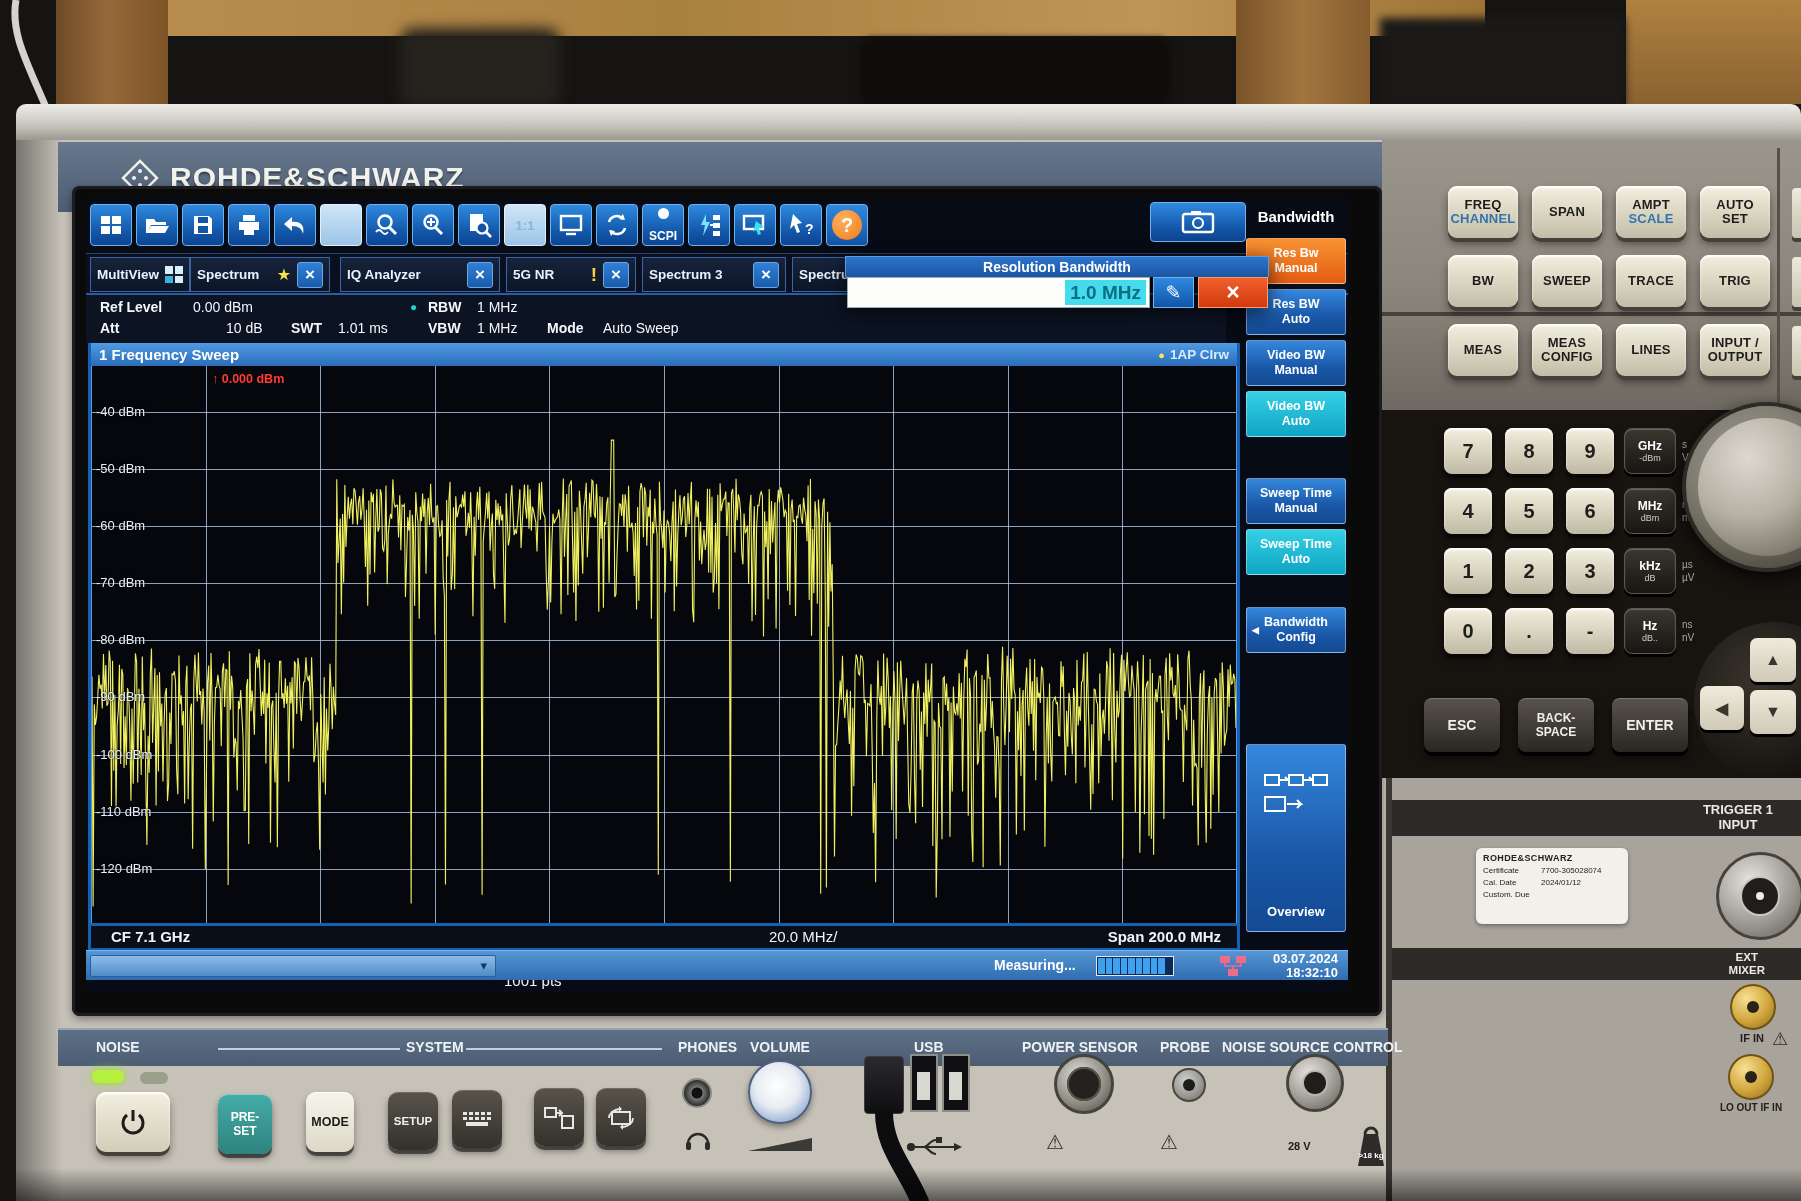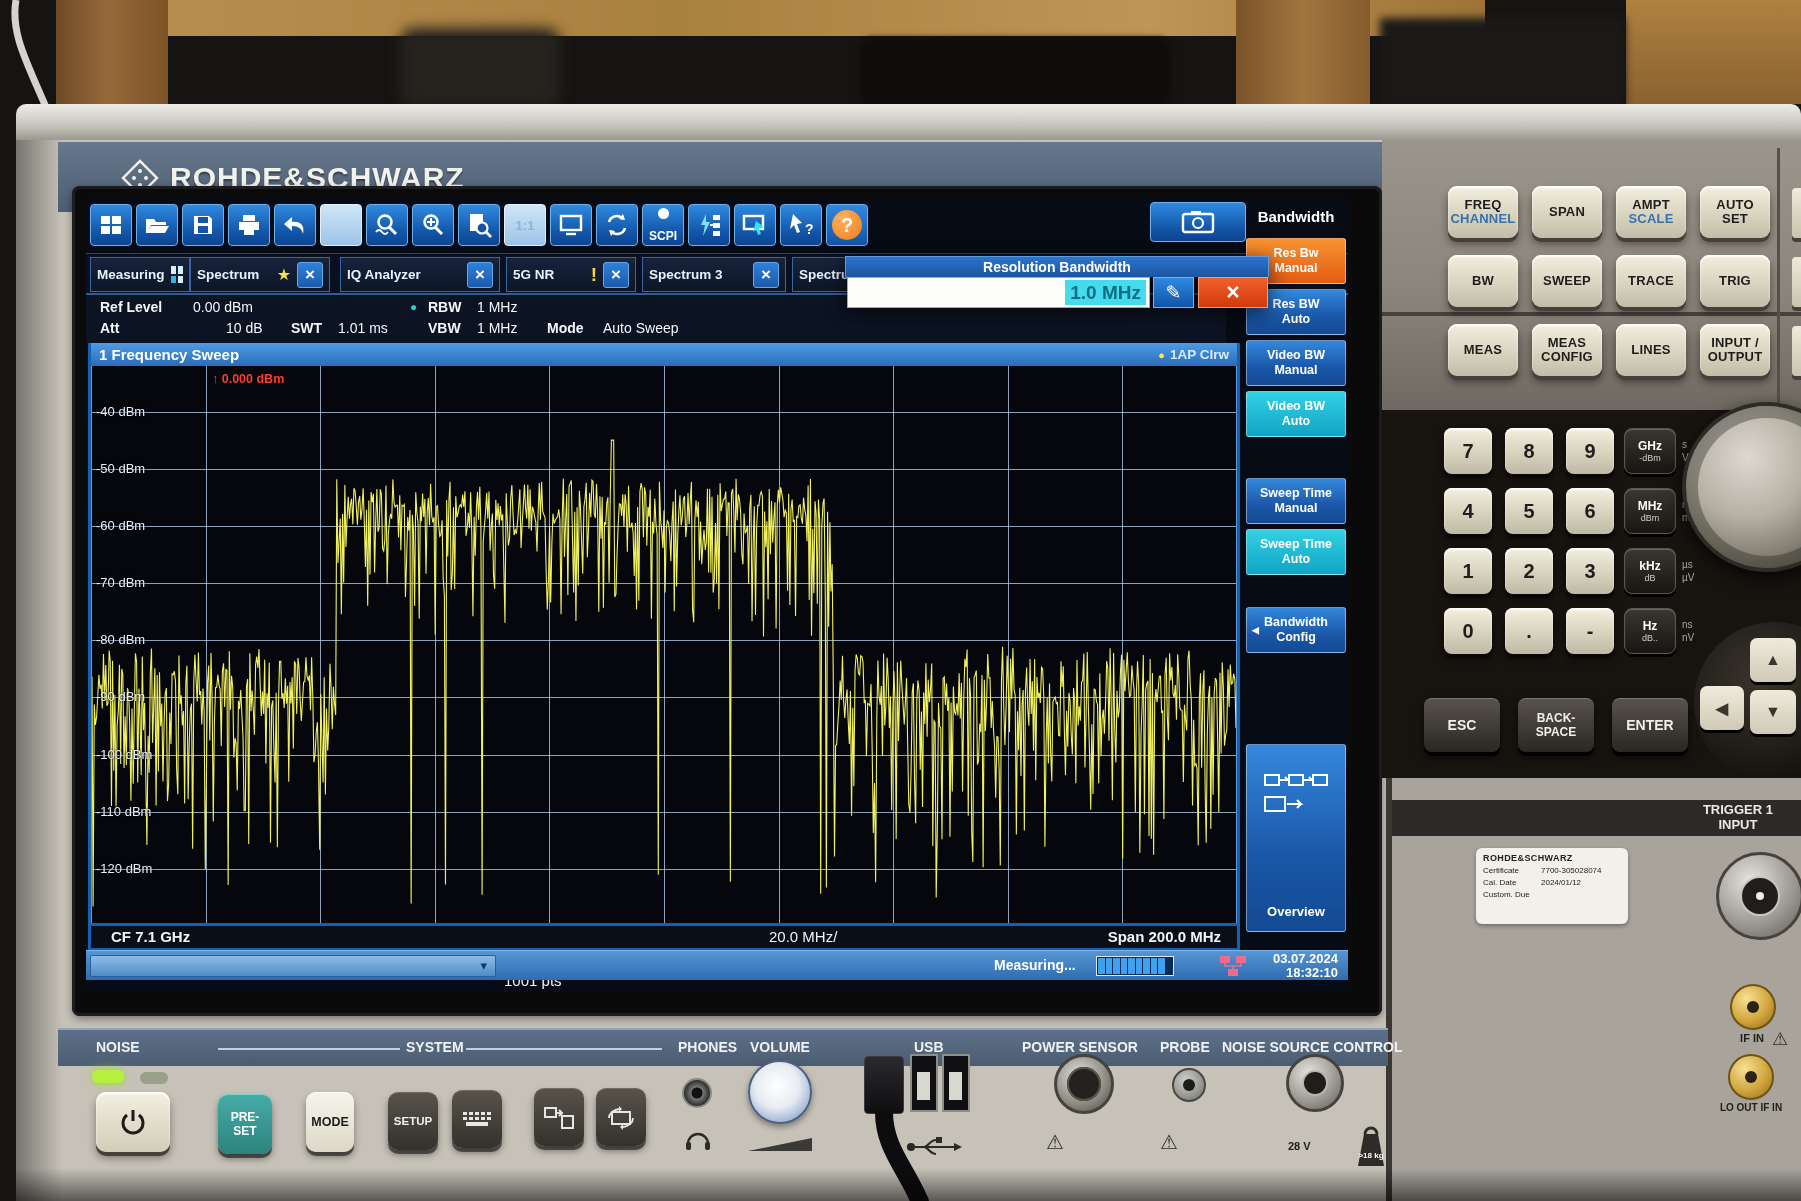--- a/index.html
+++ b/index.html
@@ -326,21 +326,21 @@
           <svg width="34" height="26">
             <rect x="10" y="2" width="10" height="4" fill="#fff"></rect>
             <rect x="2" y="5" width="30" height="18" rx="2" fill="none" stroke="#fff" stroke-width="2.4"></rect>
             <circle cx="17" cy="14" r="5" fill="none" stroke="#fff" stroke-width="2.2"></circle>
           </svg>
         </div>
     </div>
 
     <div class="abs tabrow">
       <div class="tab" style="left:4px;width:100px">
-        <span class="tlabel">Measuring</span>
+        <span class="tlabel">MultiView</span>
         <span class="mv-grid">
             <i></i>
             <i></i>
             <i></i>
             <i></i>
           </span>
       </div>
       <div class="tab" style="left:104px;width:140px">
         <span class="tlabel">Spectrum</span>
         <span class="star" style="margin-left:auto">★</span>
@@ -694,20 +694,24 @@
         </div>
       <div class="srow">
           <span class="sl">Custom. Due</span>
           <span></span>
         </div>
     </div>
     <div class="bnc-big">
         <i></i>
         <em></em>
       </div>
+    <div class="mstrip" style="top:170px;height:32px">
+      <div class="mtxt pre" style="font-size:11.5px;right:36px">EXT
+MIXER</div>
+    </div>
     <div class="sma" style="left:338px;top:206px">
         <i></i>
       </div>
     <div class="mlab" style="left:334px;top:254px;width:52px;font-size:11px">IF IN</div>
     <div class="warn-g" style="left:380px;top:250px;font-size:18px">⚠</div>
     <div class="sma" style="left:336px;top:276px">
         <i></i>
       </div>
     <div class="mlab" style="left:312px;top:324px;width:94px;font-size:10px">LO OUT IF IN</div>
   </div>

